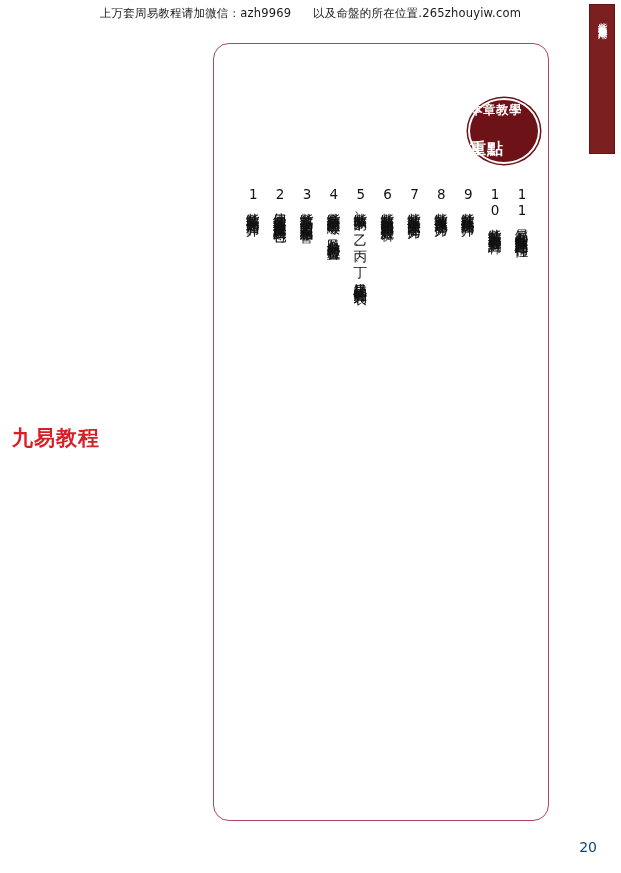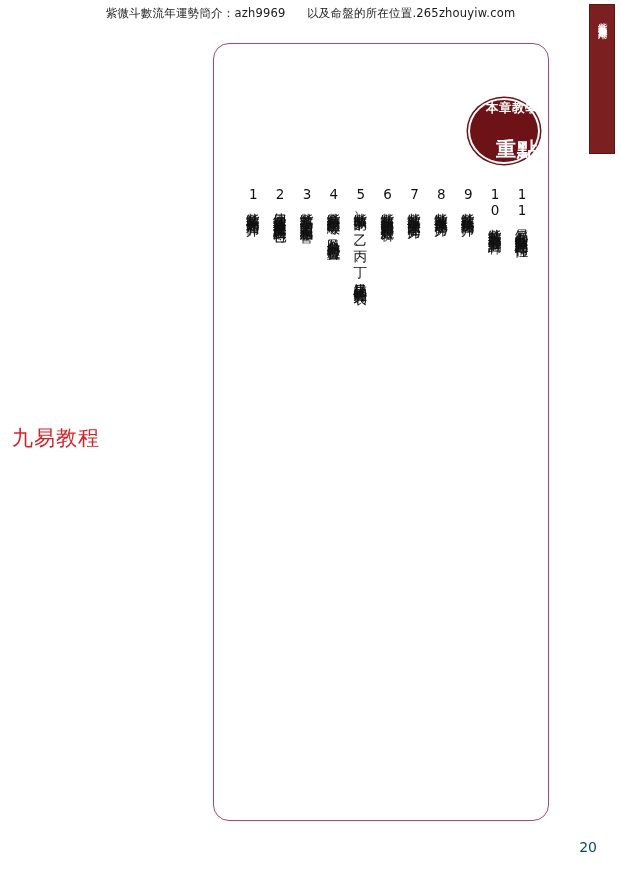--- a/index.html
+++ b/index.html
@@ -75,28 +75,28 @@
     right: 8px;
     top: 54px;
     width: 72px;
     height: 66px;
     border-radius: 50%;
     background: #6d1317;
     border: 2px solid #ffffff;
     box-shadow: 0 0 0 1.5px #6d1317;
     display: flex;
     flex-direction: column;
-    align-items: flex-end;
+    align-items: flex-start;
     justify-content: center;
     color: #ffffff;
     line-height: 1.15;
     gap: 7px;
   }
   .badge-line1 { font-size: 12.5px; letter-spacing: 0.5px; font-weight: bold; }
-  .badge-line2 { font-size: 20px; letter-spacing: 1px; font-weight: bold; margin-top: 16px; }
+  .badge-line2 { font-size: 16px; letter-spacing: 1px; font-weight: bold; margin-top: 16px; }
 
   
   .vlist {
     position: absolute;
     top: 142px;
     right: 18px;
     height: 610px;
     display: flex;
     flex-direction: row;
     align-items: flex-start;
@@ -118,40 +118,40 @@
     letter-spacing: 0px;
   }
 
   
   .logo {
     position: absolute;
     left: 12px;
     top: 424px;
     color: #d81f26;
     font-size: 21px;
-    font-weight: normal;
+    font-weight: bold;
     letter-spacing: 1px;
     white-space: nowrap;
   }
 
   
   .page-num {
     position: absolute;
     right: 24px;
     bottom: 18px;
     font-size: 14px;
     color: #0c4a6e;
     font-family: "DejaVu Sans", "Liberation Sans", sans-serif;
   }
 </style>
 </head>
 <body>
 
 <div class="top-banner">
-  <span>紫微斗數流年運勢簡介：azh9969</span>
+  <span>上万套周易教程请加微信：azh9969</span>
   <span class="gap"></span>
   <span>以及命盤的所在位置.265zhouyiw.com</span>
 </div>
 
 <div class="side-tab">
   <div class="side-tab-inner">
     <span class="side-tab-text">紫微斗數這本最好用</span>
   </div>
 </div>
 

